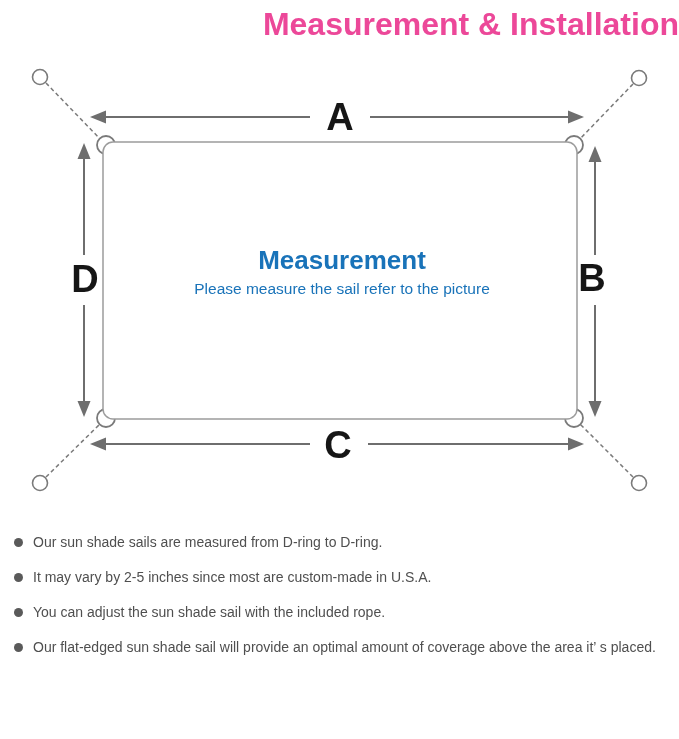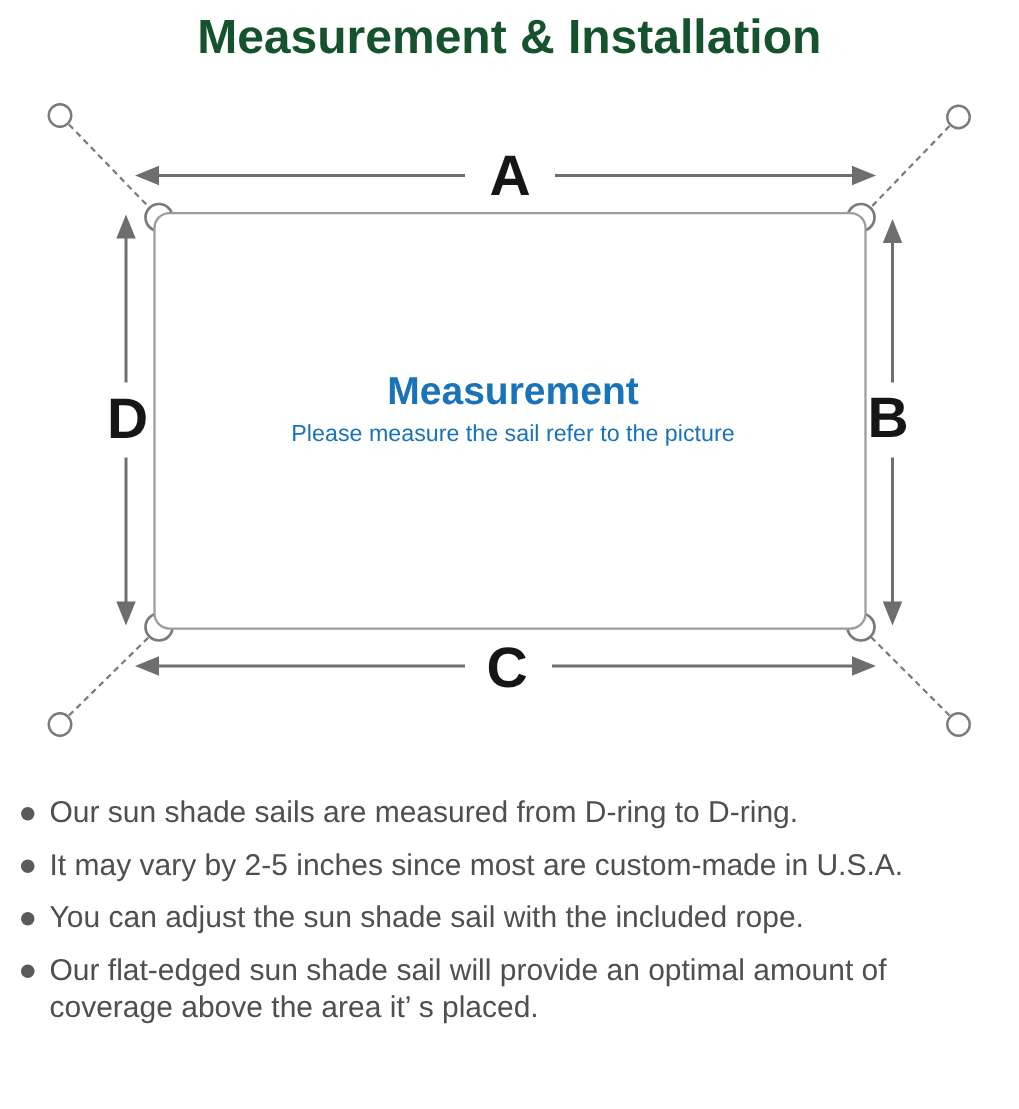--- a/index.html
+++ b/index.html
@@ -12,25 +12,25 @@
     font-family: "Liberation Sans", sans-serif;
   }
   .page {
     width: 679px;
     height: 739px;
     position: relative;
     background: #fff;
   }
   .page-title {
     margin: 4px 0 0 0;
-    text-align: center;
+    text-align: right;
     font-size: 32px;
     line-height: 40px;
     font-weight: bold;
-    color: #14532d;
+    color: #ec4899;
     letter-spacing: 0px;
   }
   .diagram-svg {
     display: block;
     margin-top: 11px;
     width: 679px;
     height: 455px;
   }
   .dim-letter {
     font-family: "Liberation Sans", sans-serif;
@@ -52,21 +52,21 @@
   .notes {
     list-style: none;
     margin: 0;
     padding: 20px 10px 0 12px;
   }
   .note-item {
     display: flex;
     align-items: flex-start;
     margin-bottom: 10px;
     color: #4f4f4f;
-    font-size: 20px;
+    font-size: 14px;
     line-height: 25px;
   }
   .bullet-dot {
     flex: 0 0 auto;
     width: 9px;
     height: 9px;
     border-radius: 50%;
     background: #5a5a5a;
     margin: 8px 10px 0 2px;
   }

